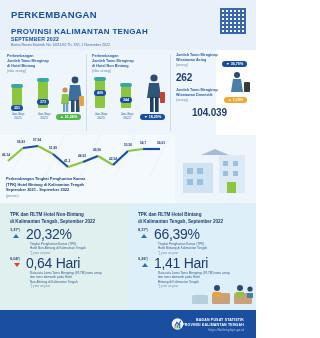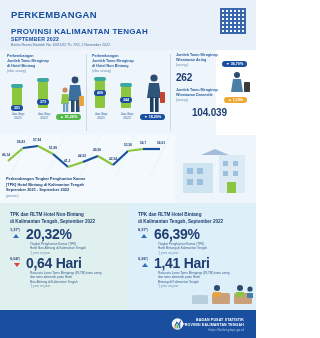--- a/index.html
+++ b/index.html
@@ -115,21 +115,21 @@
     position: absolute; left: 10px; top: 9px; font-size: 4.6px;
     font-weight: bold; color: #1f3f73; line-height: 1.5; width: 112px;
   }
   .p-delta {
     position: absolute; font-size: 4px; font-weight: bold; color: #1f3f73;
   }
   .tri { position: absolute; width: 0; height: 0; }
   .tri.up   { border-left: 3px solid transparent; border-right: 3px solid transparent; border-bottom: 4px solid #2f6fba; }
   .tri.down { border-left: 3px solid transparent; border-right: 3px solid transparent; border-top: 4px solid #e03b3b; }
   .p-big {
-    position: absolute; font-size: 14px; font-weight: bold; color: #1f3f73;
+    position: absolute; font-size: 14px; font-weight: normal; color: #1f3f73;
     letter-spacing: -.3px;
   }
   .p-desc {
     position: absolute; font-size: 3.1px; color: #3d6391; line-height: 1.45; width: 88px;
   }
   .p-note { font-style: italic; color: #6a8db0; }
 
   
   .footer {
     position: absolute; left: 0; top: 310px; width: 256px; height: 28px;

